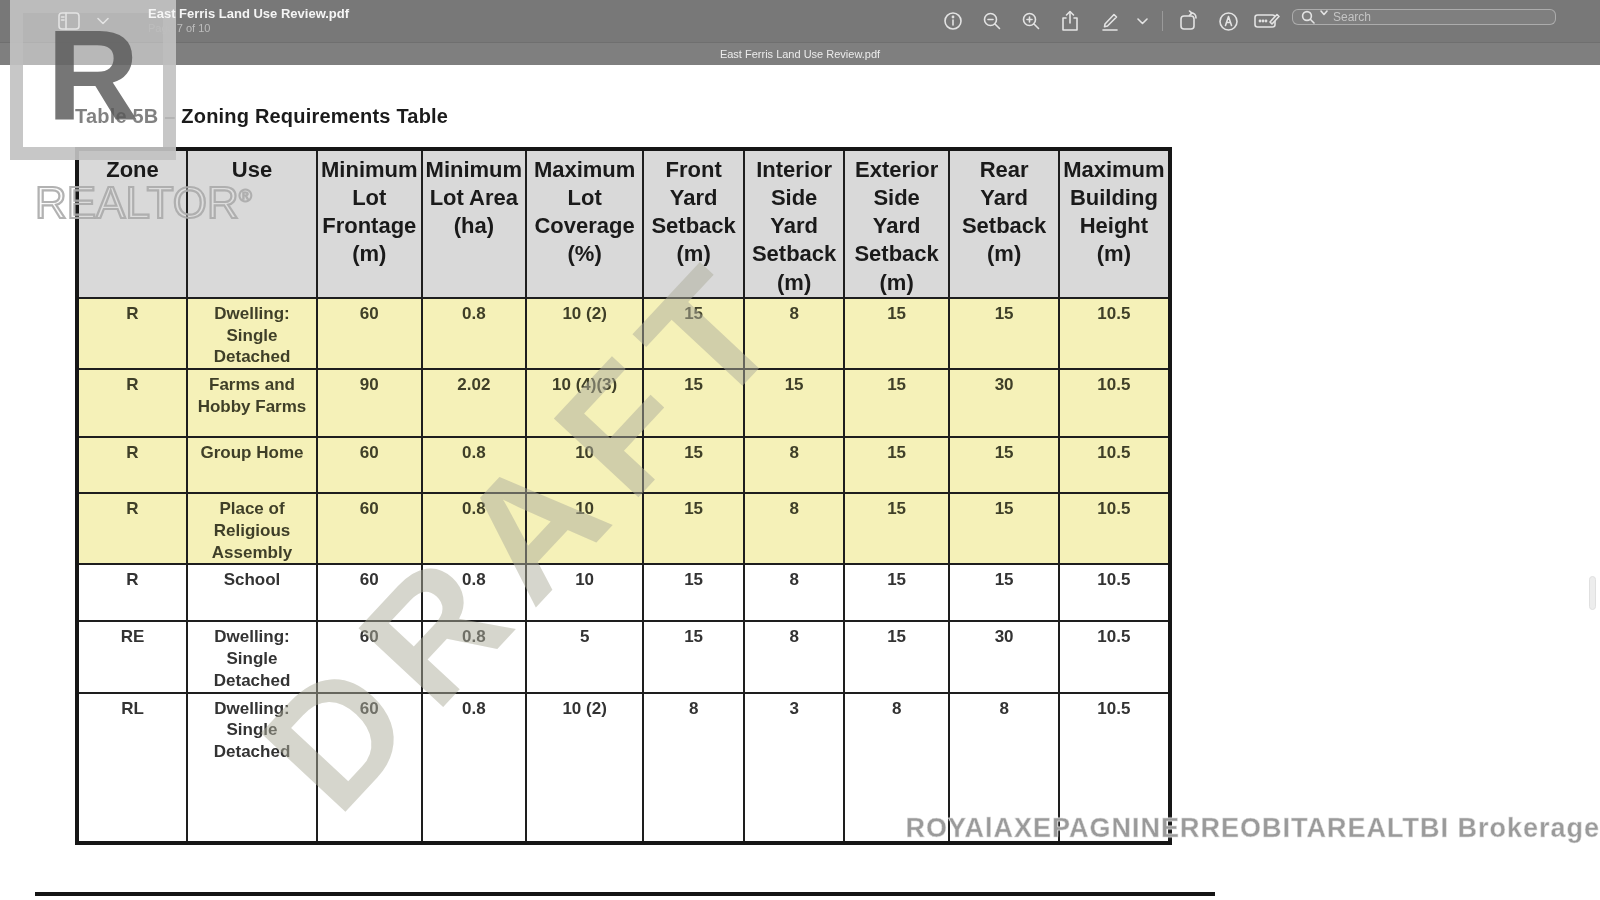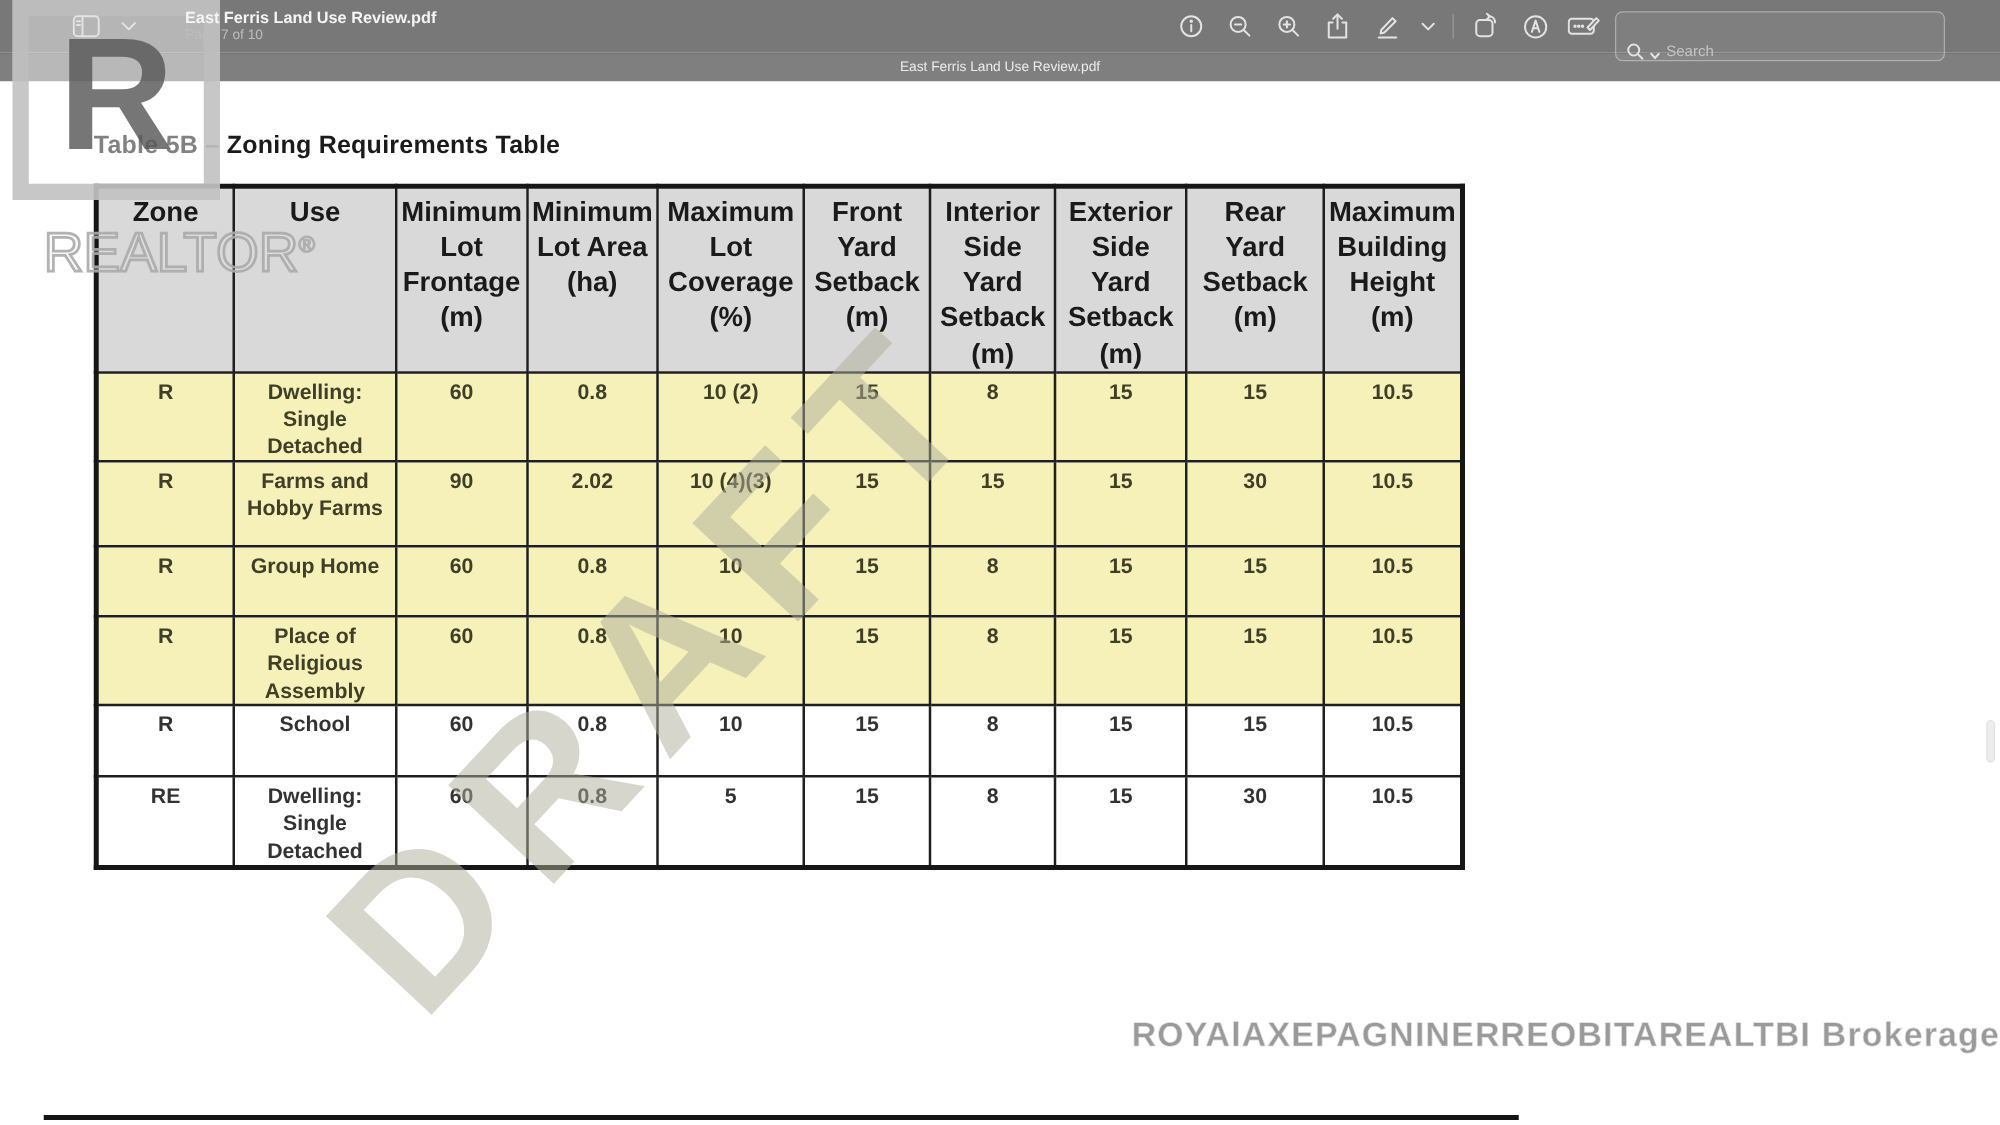--- a/index.html
+++ b/index.html
@@ -15,23 +15,23 @@
   .tabstrip span { color:#ececec; font-size:11px; }
   .toolbar-content { position:absolute; left:0; top:0; width:1600px; height:42px;
     z-index:30; }
   .tb-left { position:absolute; left:56px; top:8px; display:flex; align-items:center; gap:8px; }
   .tb-title-block { position:absolute; left:62px; top:7px; line-height:1.15; }
   .tb-title { color:#f5f5f5; font-size:13px; font-weight:bold; }
   .tb-page { color:#bdbdbd; font-size:11px; }
   .tb-icons { position:absolute; right:320px; top:5px; display:flex; align-items:center; gap:13px; height:32px; }
   .tb-icon { width:26px; height:26px; display:flex; align-items:center; justify-content:center; cursor:default; }
   .tb-divider { width:1px; height:20px; background:rgba(255,255,255,.25); }
-  .searchbox { position:absolute; right:44px; top:9px; width:264px; height:40px;
+  .searchbox { position:absolute; right:44px; top:9px; width:264px; height:16px;
     border:1px solid rgba(255,255,255,.35); border-radius:6px;
-    background:rgba(255,255,255,.06); display:flex; align-items:flex-end; padding:0 8px; gap:5px; }
+    background:rgba(255,255,255,.06); display:flex; align-items:flex-start; padding:0 8px; gap:5px; }
   .searchbox input { flex:1; background:transparent; border:none; outline:none;
     color:#eee; font-size:12px; font-family:"Liberation Sans",sans-serif; }
   .searchbox input::placeholder { color:#c4c4c4; }
   svg.icon { stroke:#e3e3e3; fill:none; stroke-width:1.6; stroke-linecap:round; stroke-linejoin:round; }
 
   
   .realtor-logo { position:absolute; left:8px; top:0; width:174px; height:216px;
     z-index:20; pointer-events:none; }
   .realtor-block { position:absolute; left:2px; top:0; width:166px; height:160px;
     background:rgba(255,255,255,.45); border:13px solid rgba(189,189,189,.85);
@@ -291,20 +291,32 @@
           <td class="cell-use">Dwelling: Single Detached</td>
           <td>60</td>
           <td>0.8</td>
           <td>5</td>
           <td>15</td>
           <td>8</td>
           <td>15</td>
           <td>30</td>
           <td>10.5</td>
         </tr>
+        <tr class="r7">
+          <td class="cell-zone">RL</td>
+          <td class="cell-use">Dwelling: Single Detached</td>
+          <td>60</td>
+          <td>0.8</td>
+          <td>10 (2)</td>
+          <td>8</td>
+          <td>3</td>
+          <td>8</td>
+          <td>8</td>
+          <td>10.5</td>
+        </tr>
       </tbody>
     </table>
   </div>
 
   <div class="draft-wm">DRAFT</div>
   <div class="footer-wm">ROYAlAXEPAGNINERREOBITAREALTBI Brokerage</div>
   <div class="footer-rule"></div>
 </div>
 
 <div class="scroll-thumb"></div>

